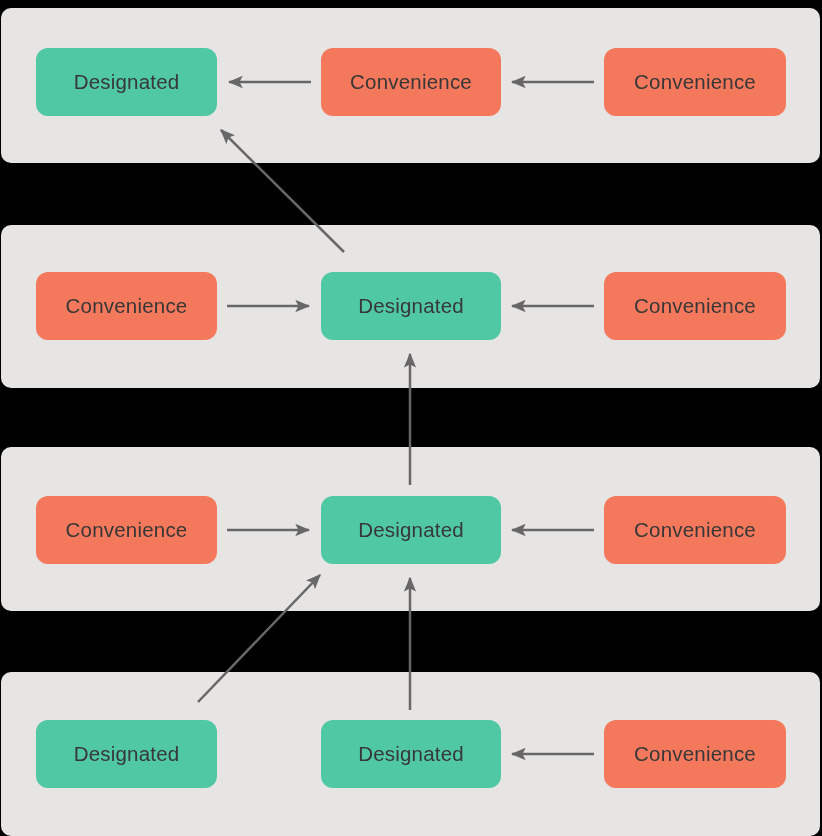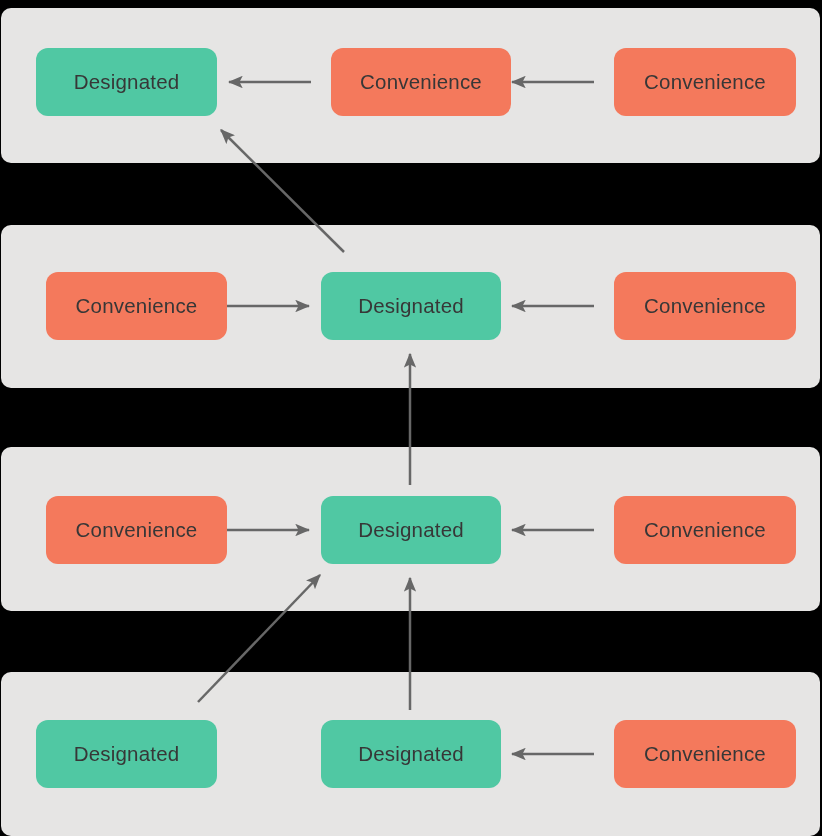--- a/index.html
+++ b/index.html
@@ -27,21 +27,21 @@
     display: flex;
     align-items: center;
     justify-content: center;
     border-radius: 12px;
     font-size: 20.5px;
     letter-spacing: 0.2px;
     color: var(--c-label, #373737);
     text-align: center;
   }
   .node.designated { background: var(--c-designated, #50c8a3); }
-  .node.convenience { background: var(--c-convenience, #f4795c); margin-left: 10px; }
+  .node.convenience { background: var(--c-convenience, #f4795c); }
   .arrow-layer {
     position: absolute;
     left: 0;
     top: 0;
     pointer-events: none;
   }
   .arrow-layer line {
     stroke: var(--c-arrow, #676767);
     stroke-width: 2.5;
   }

